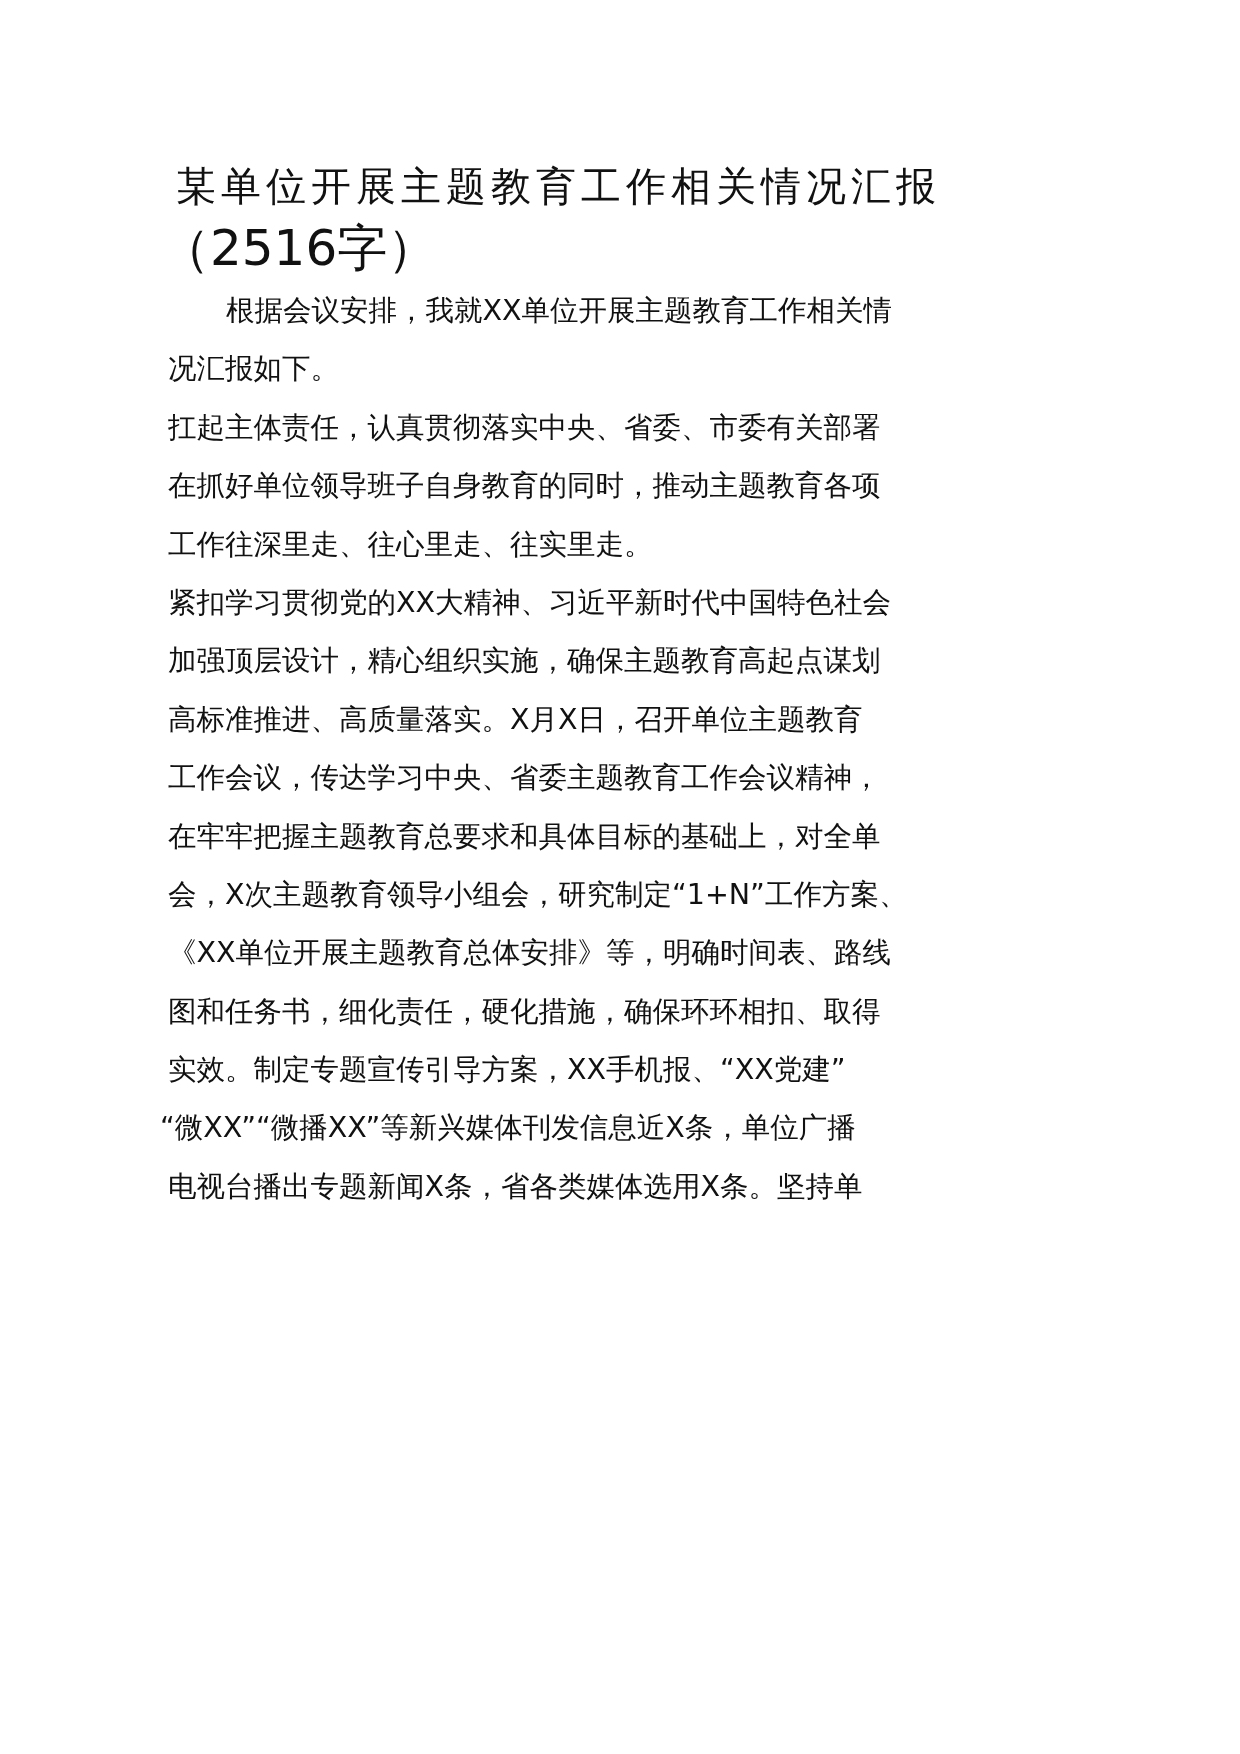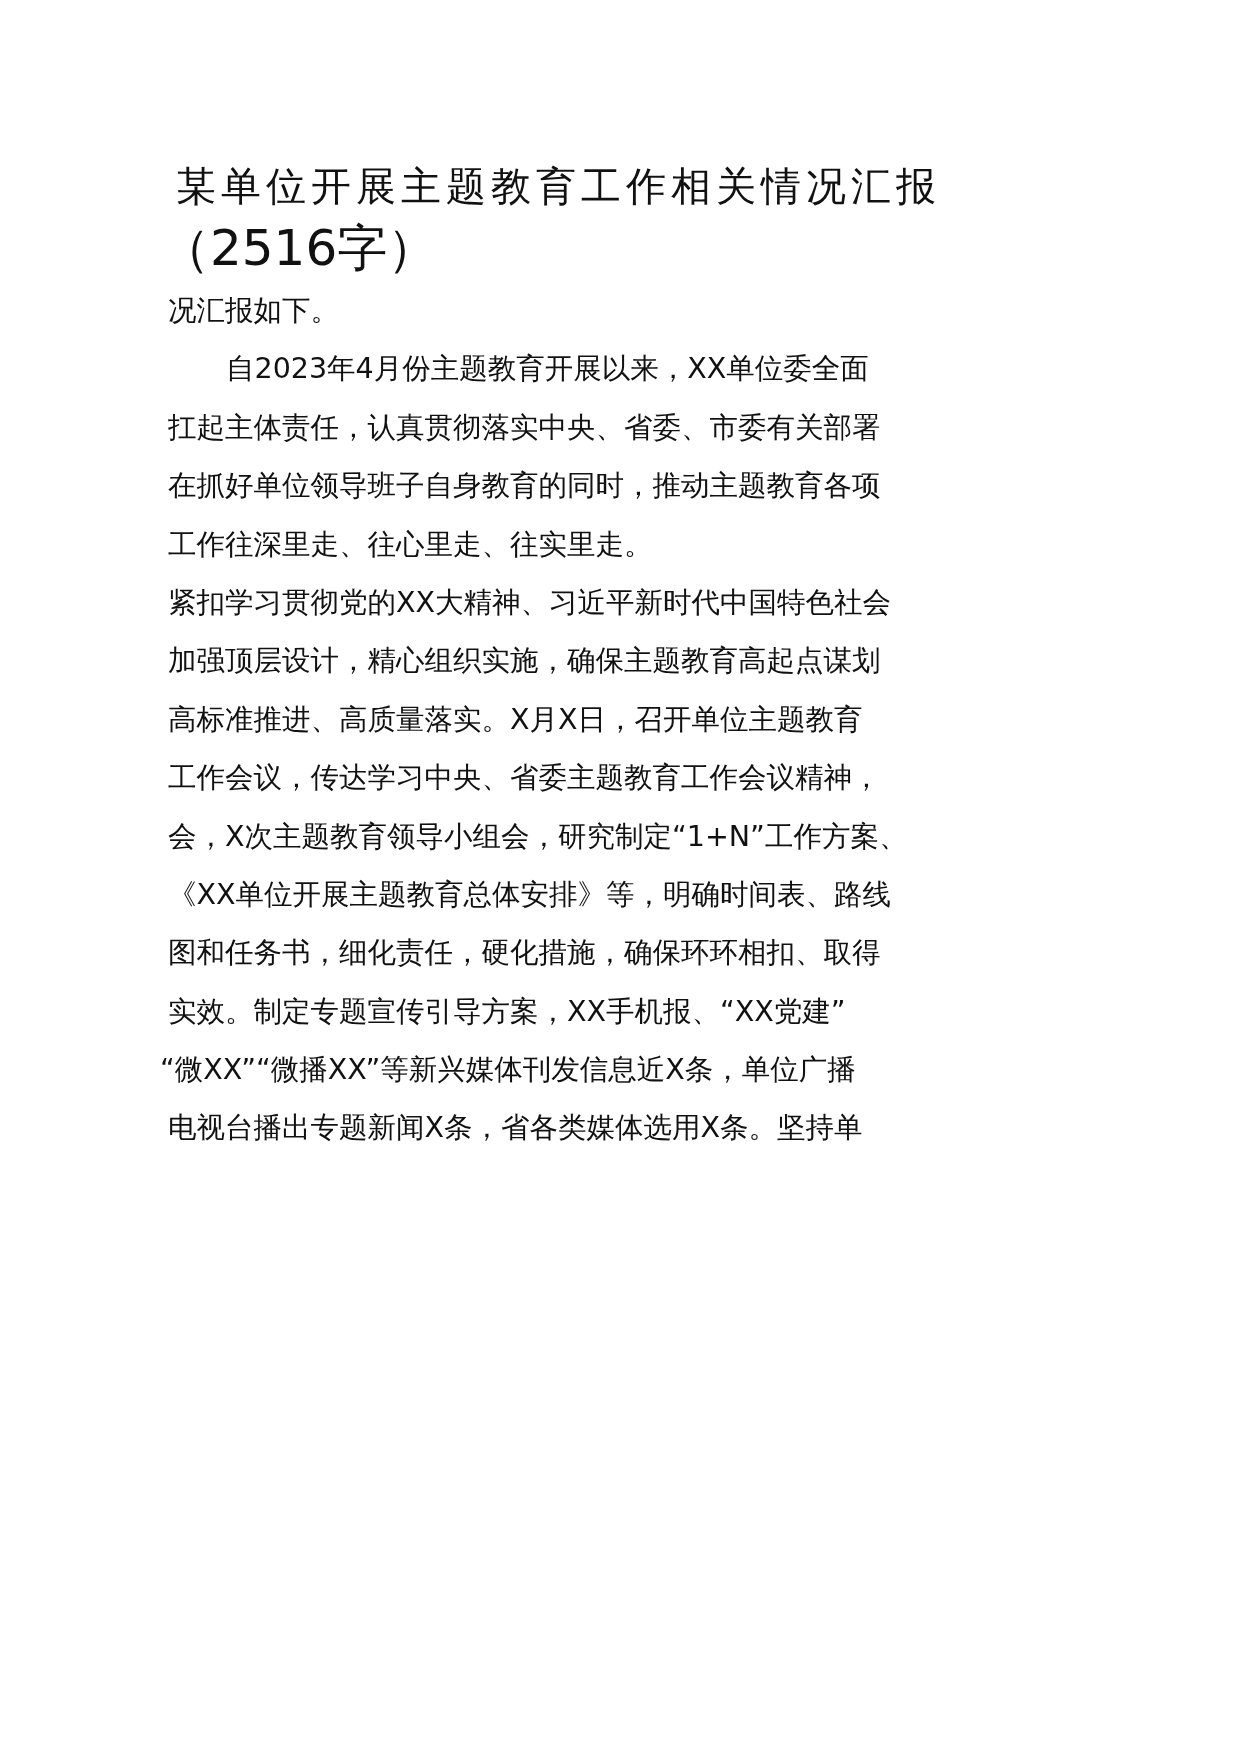--- a/index.html
+++ b/index.html
@@ -53,30 +53,31 @@
       margin-left: -8px;
     }
   </style>
 </head>
 <body>
 
 <div class="page">
   <h1 class="title">某单位开展主题教育工作相关情况汇报</h1>
   <div class="title-sub">（2516字）</div>
 
+  <div class="line indent">根据会议安排，我就XX单位开展主题教育工作相关情</div>
   <div class="line">况汇报如下。</div>
 
-  <div class="line indent">自2023年4月份主题教育开展以来，XX单位委全面</div>
   <div class="line">扛起主体责任，认真贯彻落实中央、省委、市委有关部署</div>
   <div class="line">在抓好单位领导班子自身教育的同时，推动主题教育各项</div>
   <div class="line">工作往深里走、往心里走、往实里走。</div>
 
   <div class="line">紧扣学习贯彻党的XX大精神、习近平新时代中国特色社会</div>
   <div class="line">加强顶层设计，精心组织实施，确保主题教育高起点谋划</div>
   <div class="line">高标准推进、高质量落实。X月X日，召开单位主题教育</div>
   <div class="line">工作会议，传达学习中央、省委主题教育工作会议精神，</div>
+  <div class="line">在牢牢把握主题教育总要求和具体目标的基础上，对全单</div>
   <div class="line">会，X次主题教育领导小组会，研究制定“1+N”工作方案、</div>
   <div class="line">《XX单位开展主题教育总体安排》等，明确时间表、路线</div>
   <div class="line">图和任务书，细化责任，硬化措施，确保环环相扣、取得</div>
   <div class="line">实效。制定专题宣传引导方案，XX手机报、“XX党建”</div>
   <div class="line outdent">“微XX”“微播XX”等新兴媒体刊发信息近X条，单位广播</div>
   <div class="line">电视台播出专题新闻X条，省各类媒体选用X条。坚持单</div>
 </div>
 
 </body></html>

